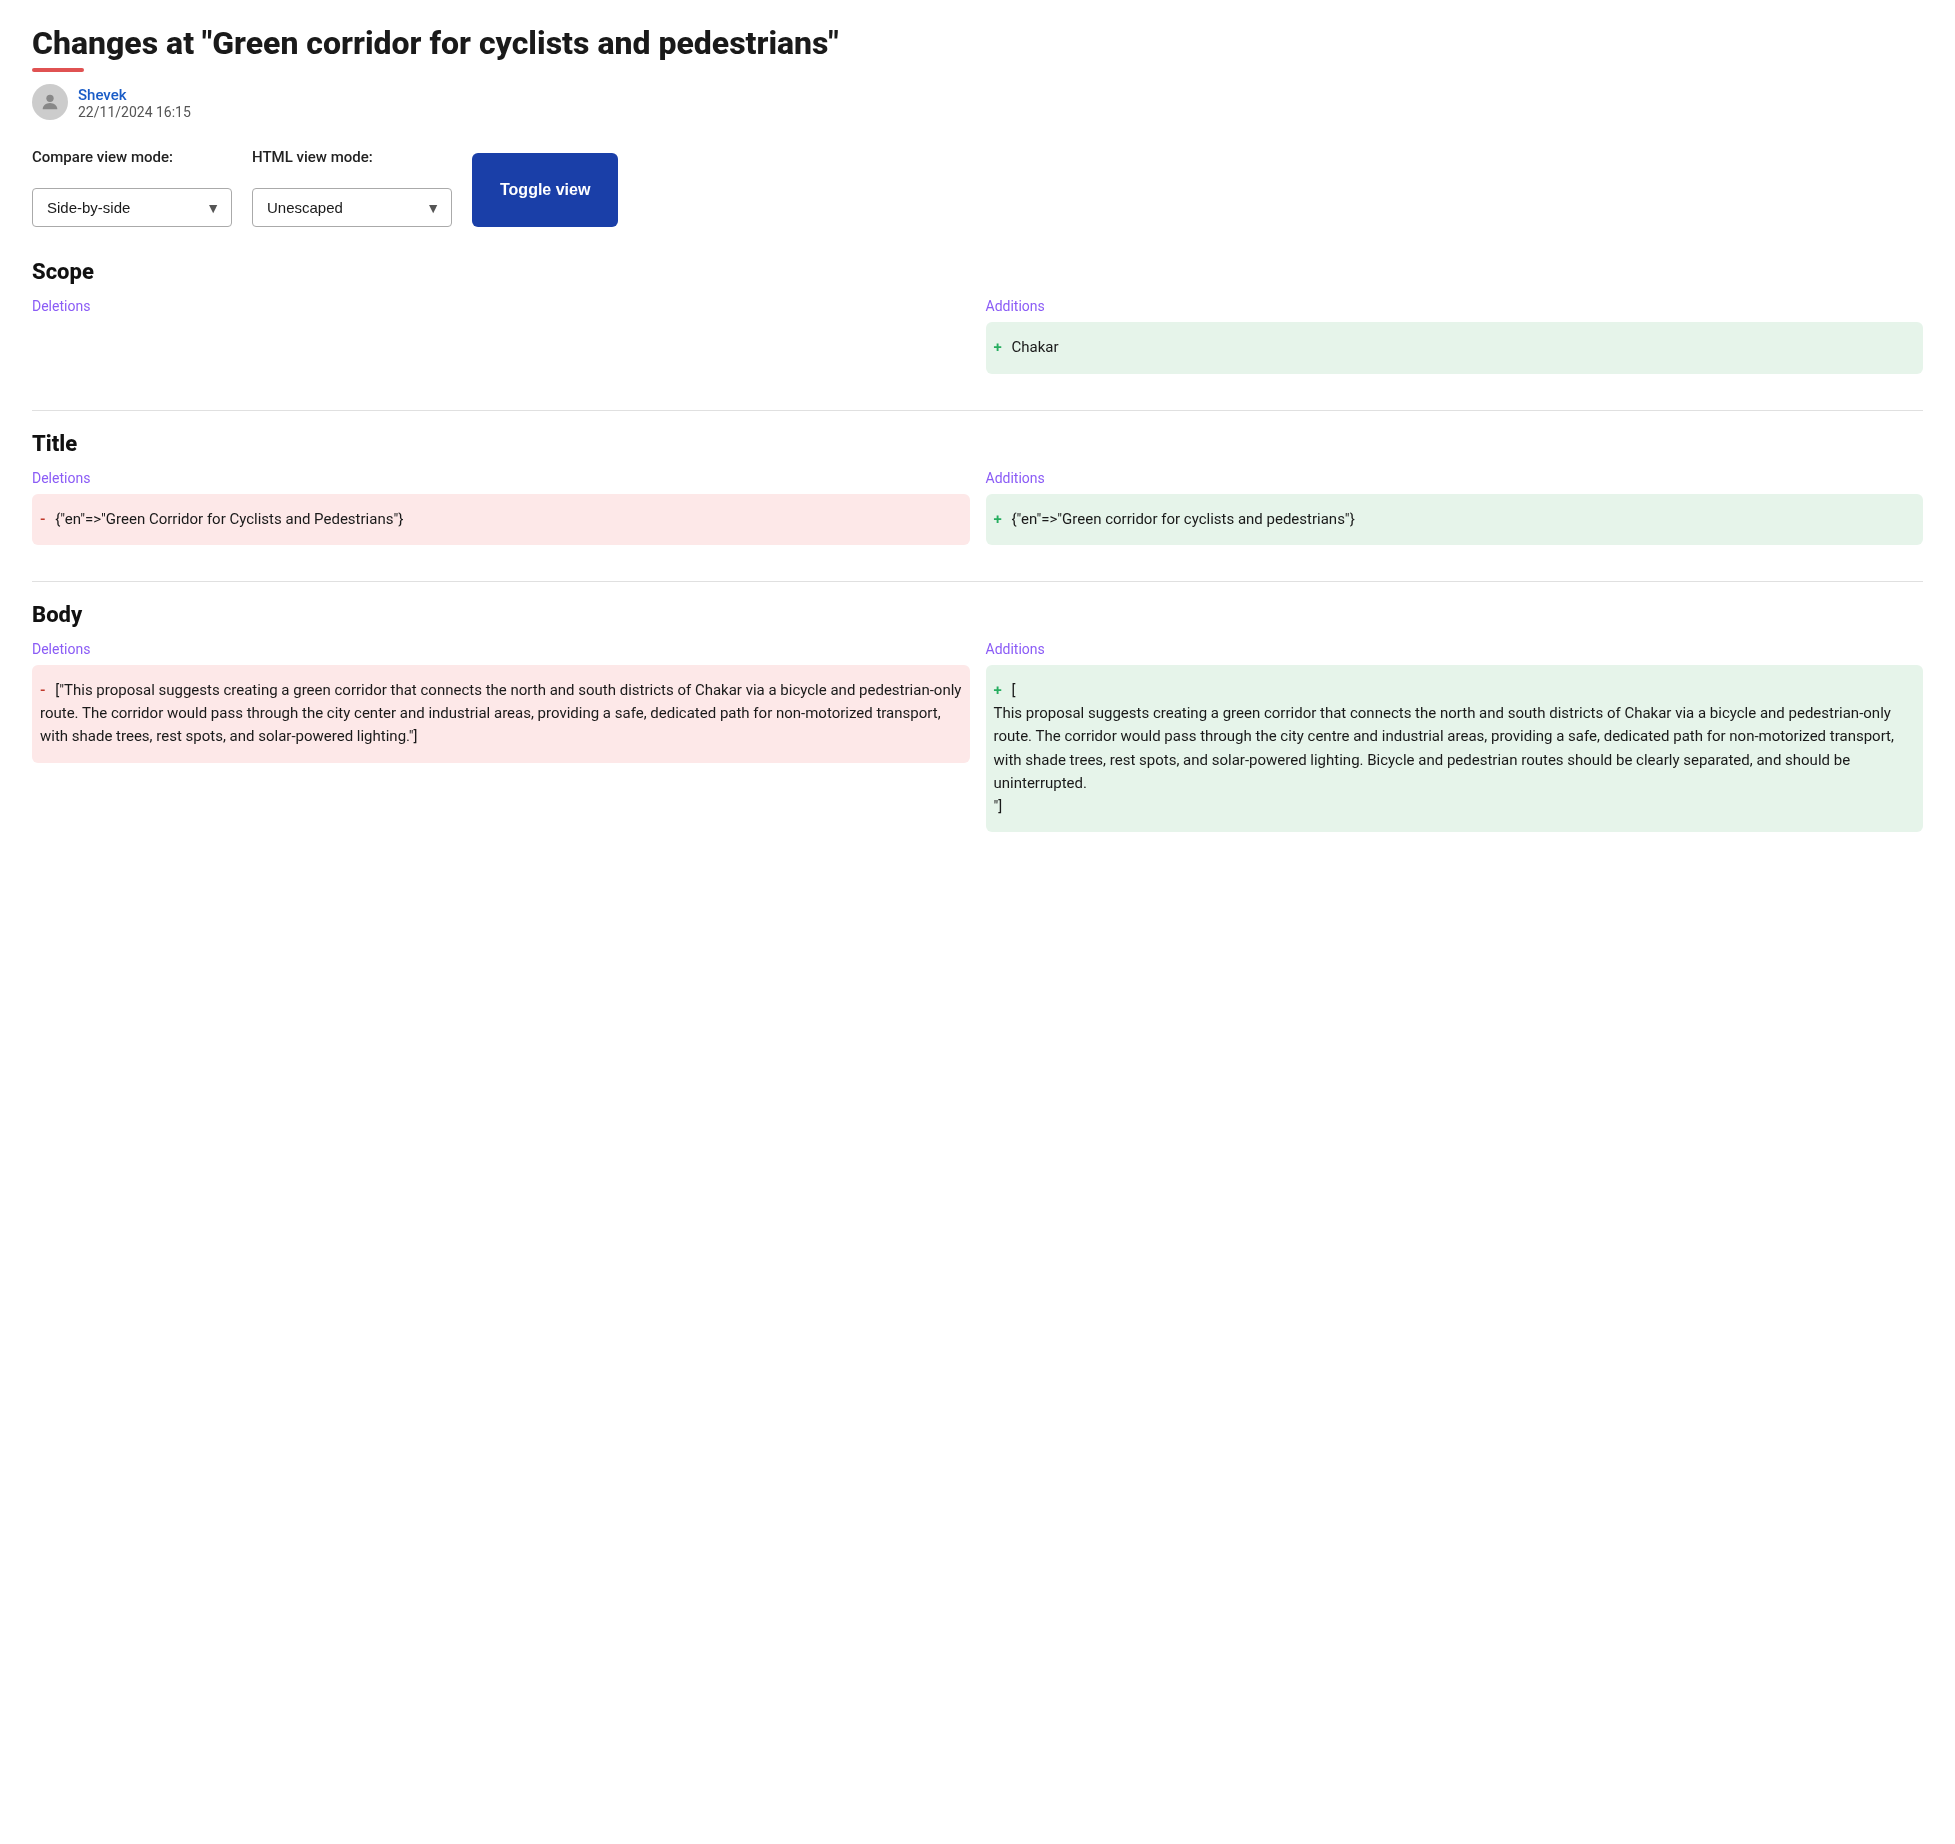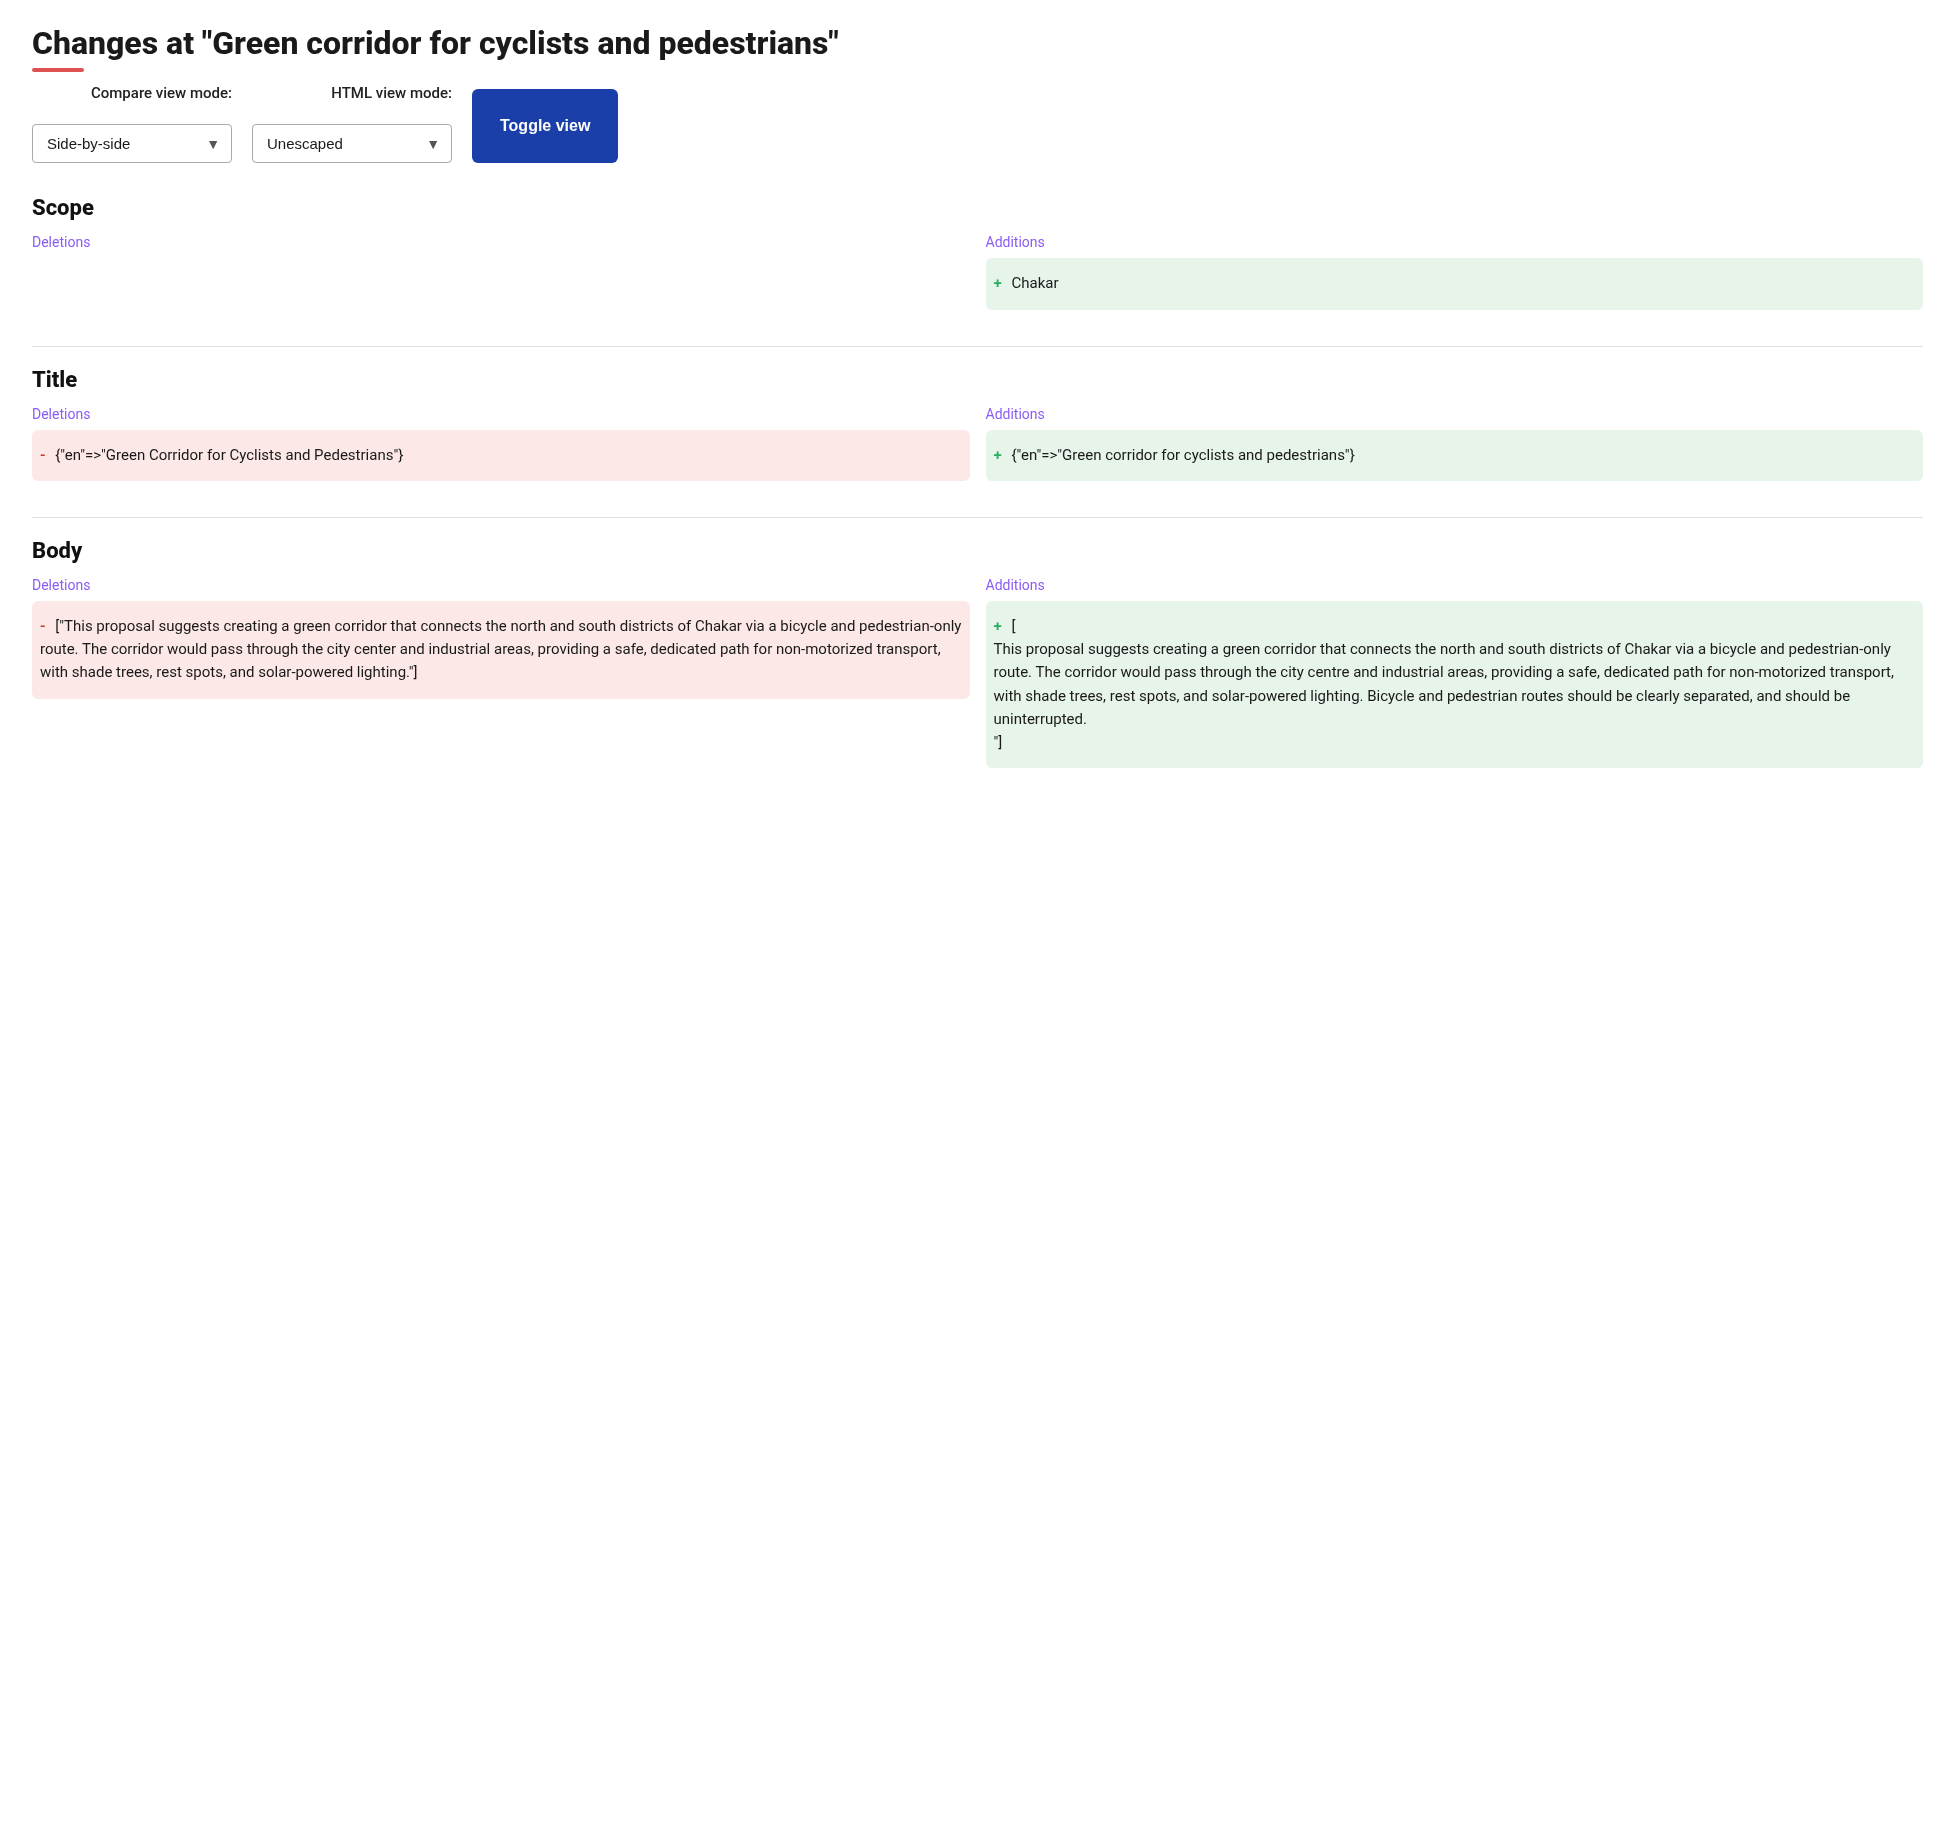--- a/index.html
+++ b/index.html
@@ -70,21 +70,20 @@
       gap: 20px;
       margin-bottom: 32px;
       flex-wrap: wrap;
     }
     .control-group label {
       display: block;
       font-size: 15px;
       font-weight: 500;
       margin-bottom: 22px;
       color: #222;
-      text-align: right;
     }
     .select-wrapper {
       position: relative;
       display: inline-block;
     }
     .select-wrapper select {
       appearance: none;
       -webkit-appearance: none;
       border: 1.5px solid #aaa;
       border-radius: 4px;
@@ -197,20 +196,32 @@
 </head>
 <body>
 
 <div class="layout">
 
   <div class="main-content">
 
     <h1 class="page-title">Changes at "Green corridor for cyclists and pedestrians"</h1>
     <div class="title-underline"></div>
 
+    <div class="author-row">
+      <div class="avatar">
+        <svg width="22" height="22" viewBox="0 0 24 24" fill="#888" xmlns="http://www.w3.org/2000/svg">
+          <circle cx="12" cy="8" r="4"></circle>
+          <path d="M4 20c0-4 3.6-7 8-7s8 3 8 7"></path>
+        </svg>
+      </div>
+      <div class="author-info">
+        <a href="#">Shevek</a>
+        <div class="author-date">22/11/2024 16:15</div>
+      </div>
+    </div>
 
     <div class="controls-row">
       <div class="control-group">
         <label>Compare view mode:</label>
         <div class="select-wrapper">
           <select>
             <option>Side-by-side</option>
             <option>Unified</option>
           </select>
           <span class="chevron-icon">▼</span>

